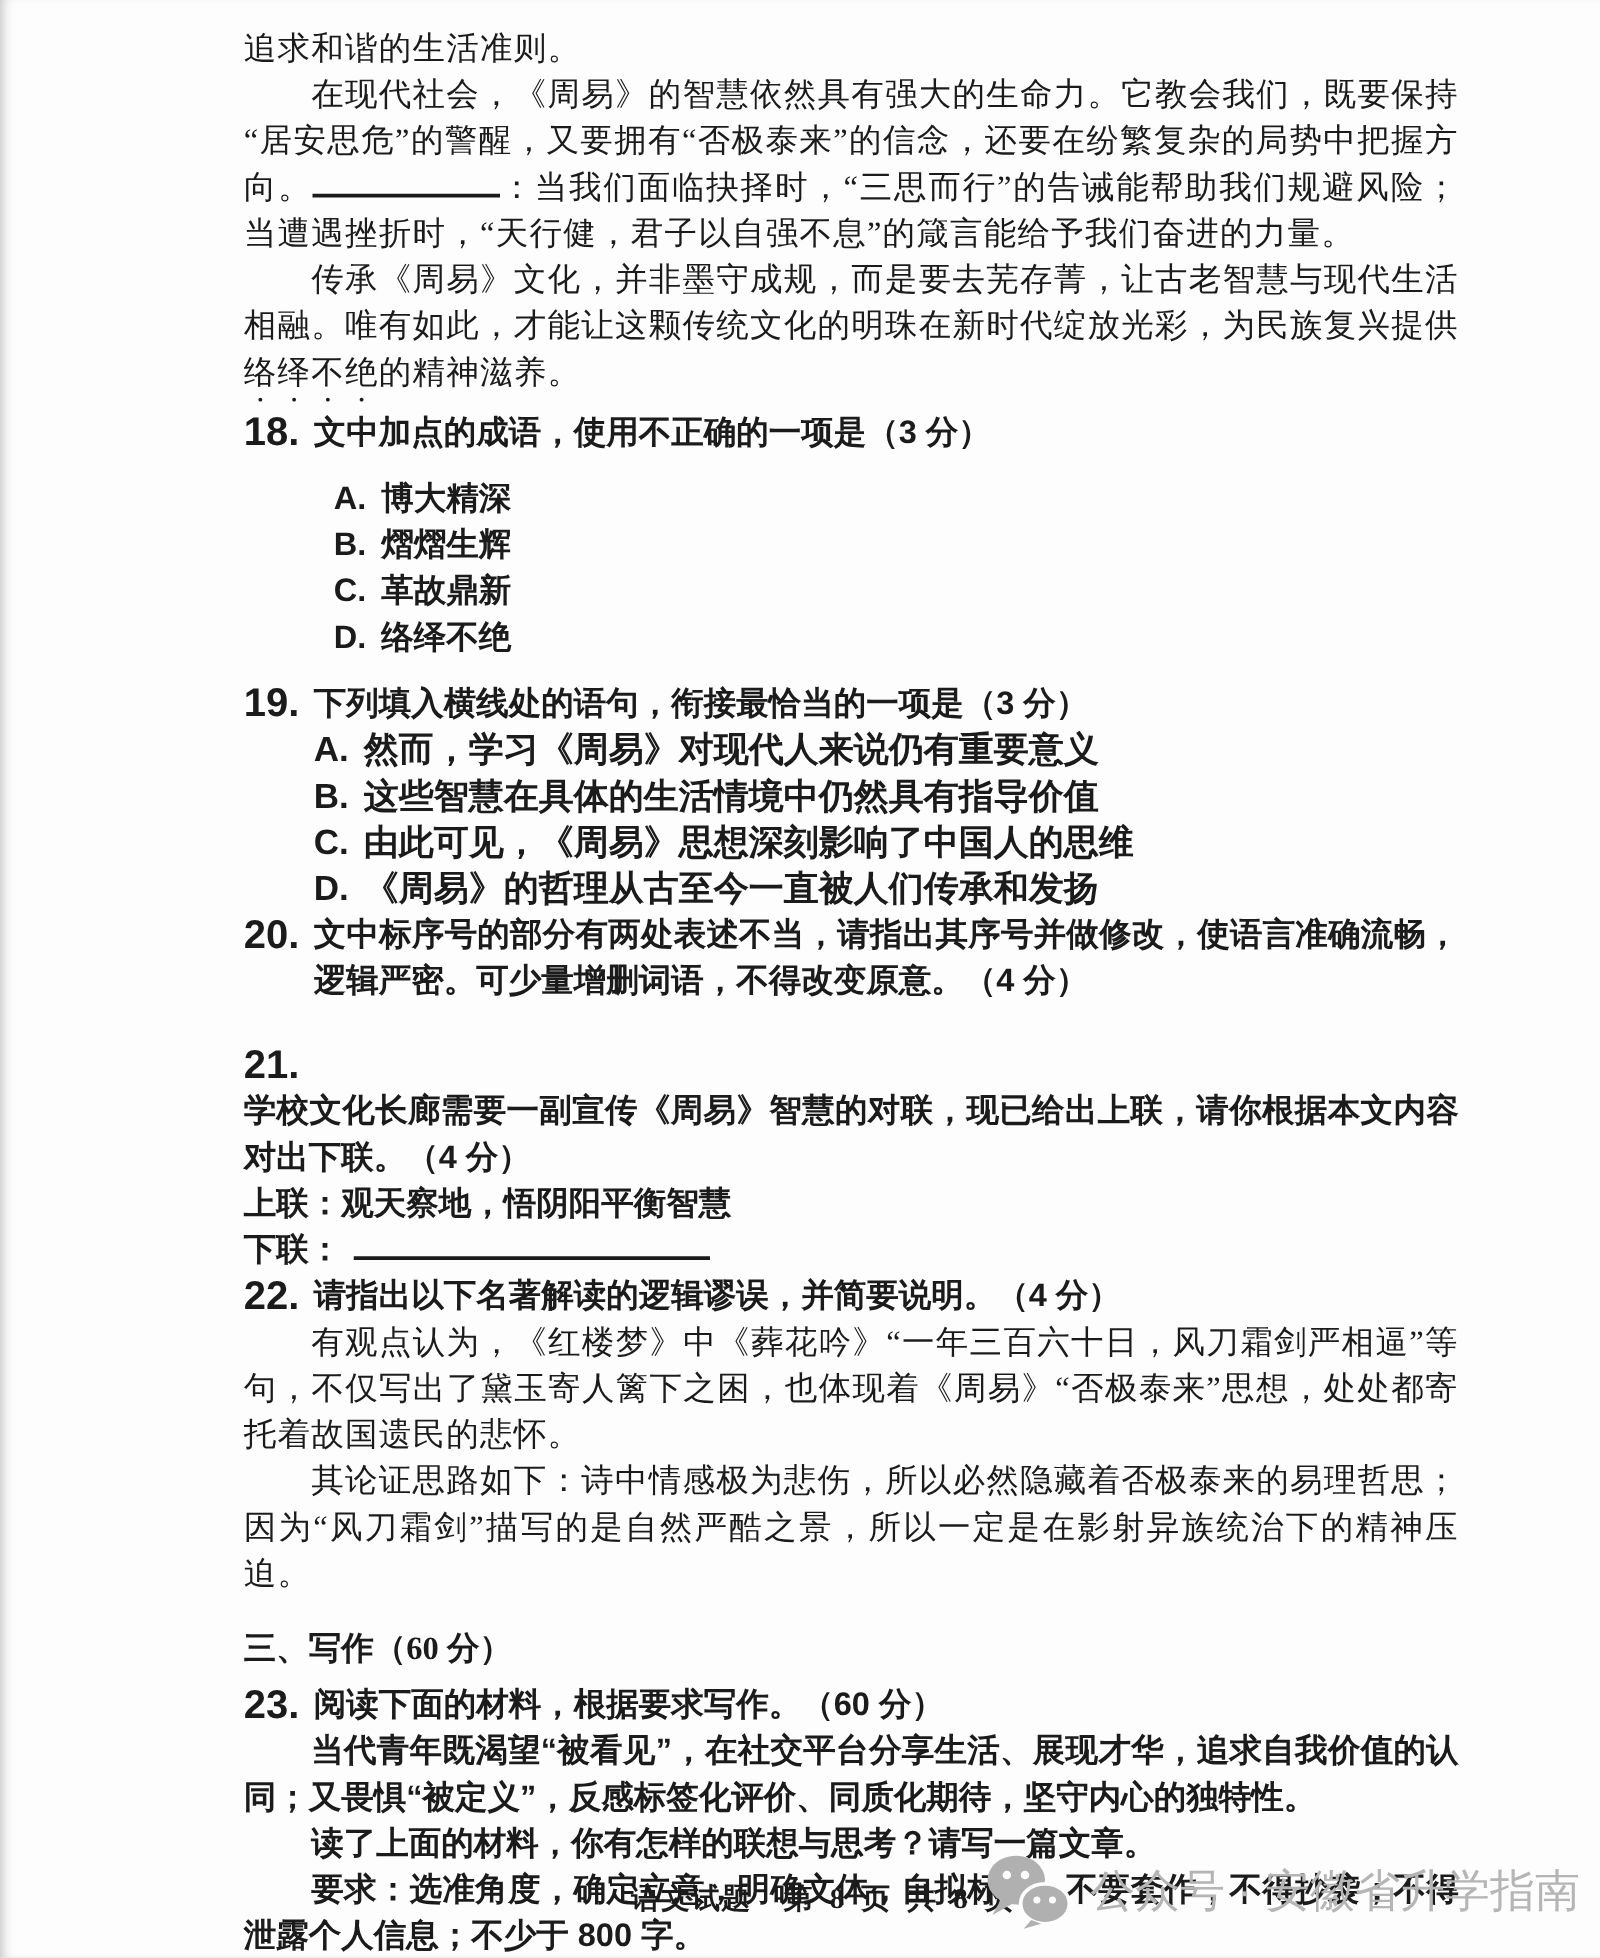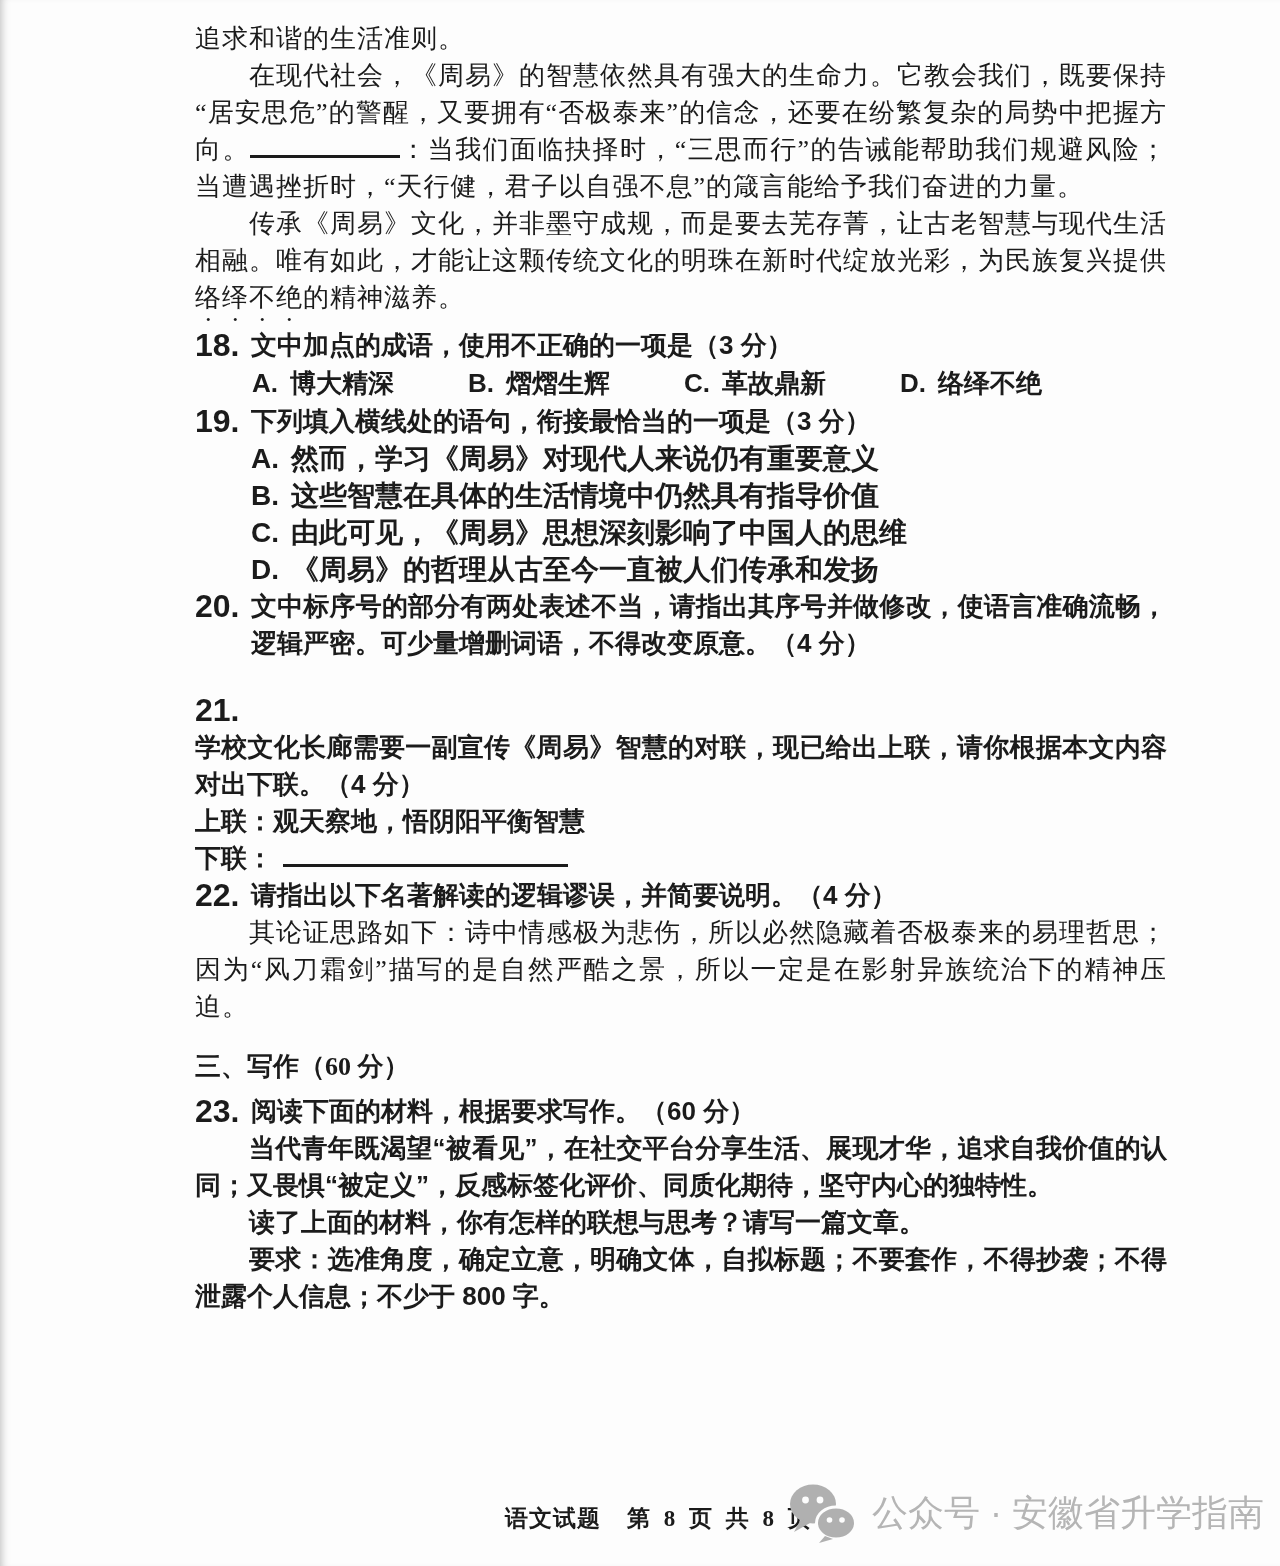--- a/index.html
+++ b/index.html
@@ -43,21 +43,21 @@
     flex:none; width:56px;
     font-family:"Liberation Sans","DejaVu Sans",sans-serif;
     font-weight:600; font-size:32px; line-height:37px;
   }
   .qbody { flex:1; min-width:0; }
   .qtext {
     font-family:"Liberation Sans","DejaVu Sans",sans-serif;
     font-weight:600; font-size:26px; line-height:37px;
     text-align:justify; margin:0;
   }
-  .opts-inline { display:flex; margin:1px; }
+  .opts-inline { display:flex; margin:16px;flex-direction:column; }
   .opts-inline .opt {
     width:216px; flex:none;
     font-family:"Liberation Sans","DejaVu Sans",sans-serif;
     font-weight:600; font-size:26px; line-height:37px;
     white-space:nowrap;
   }
   .opts-inline .opt:last-child { width:auto; }
   .opt-label { margin-right:12px; }
   .opt-line {
     font-family:"Liberation Sans","DejaVu Sans",sans-serif;
@@ -153,20 +153,21 @@
         <p class="qtext">学校文化长廊需要一副宣传《周易》智慧的对联，现已给出上联，请你根据本文内容对出下联。（4 分）</p>
         <p class="couplet-line"><span>上联：</span><span>观天察地，悟阴阳平衡智慧</span></p>
         <p class="couplet-line"><span>下联：</span><span class="blank-xialian"></span></p>
       </div>
     </div>
 
     <div class="q">
       <span class="qnum">22.</span>
       <div class="qbody">
         <p class="qtext">请指出以下名著解读的逻辑谬误，并简要说明。（4 分）</p>
+        <p class="kai-para outdent">有观点认为，《红楼梦》中《葬花吟》“一年三百六十日，风刀霜剑严相逼”等句，不仅写出了黛玉寄人篱下之困，也体现着《周易》“否极泰来”思想，处处都寄托着故国遗民的悲怀。</p>
         <p class="kai-para outdent">其论证思路如下：诗中情感极为悲伤，所以必然隐藏着否极泰来的易理哲思；因为“风刀霜剑”描写的是自然严酷之景，所以一定是在影射异族统治下的精神压迫。</p>
       </div>
     </div>
 
     <h2 class="section-title">三、写作（60 分）</h2>
 
     <div class="q">
       <span class="qnum">23.</span>
       <div class="qbody">
         <p class="qtext">阅读下面的材料，根据要求写作。（60 分）</p>

